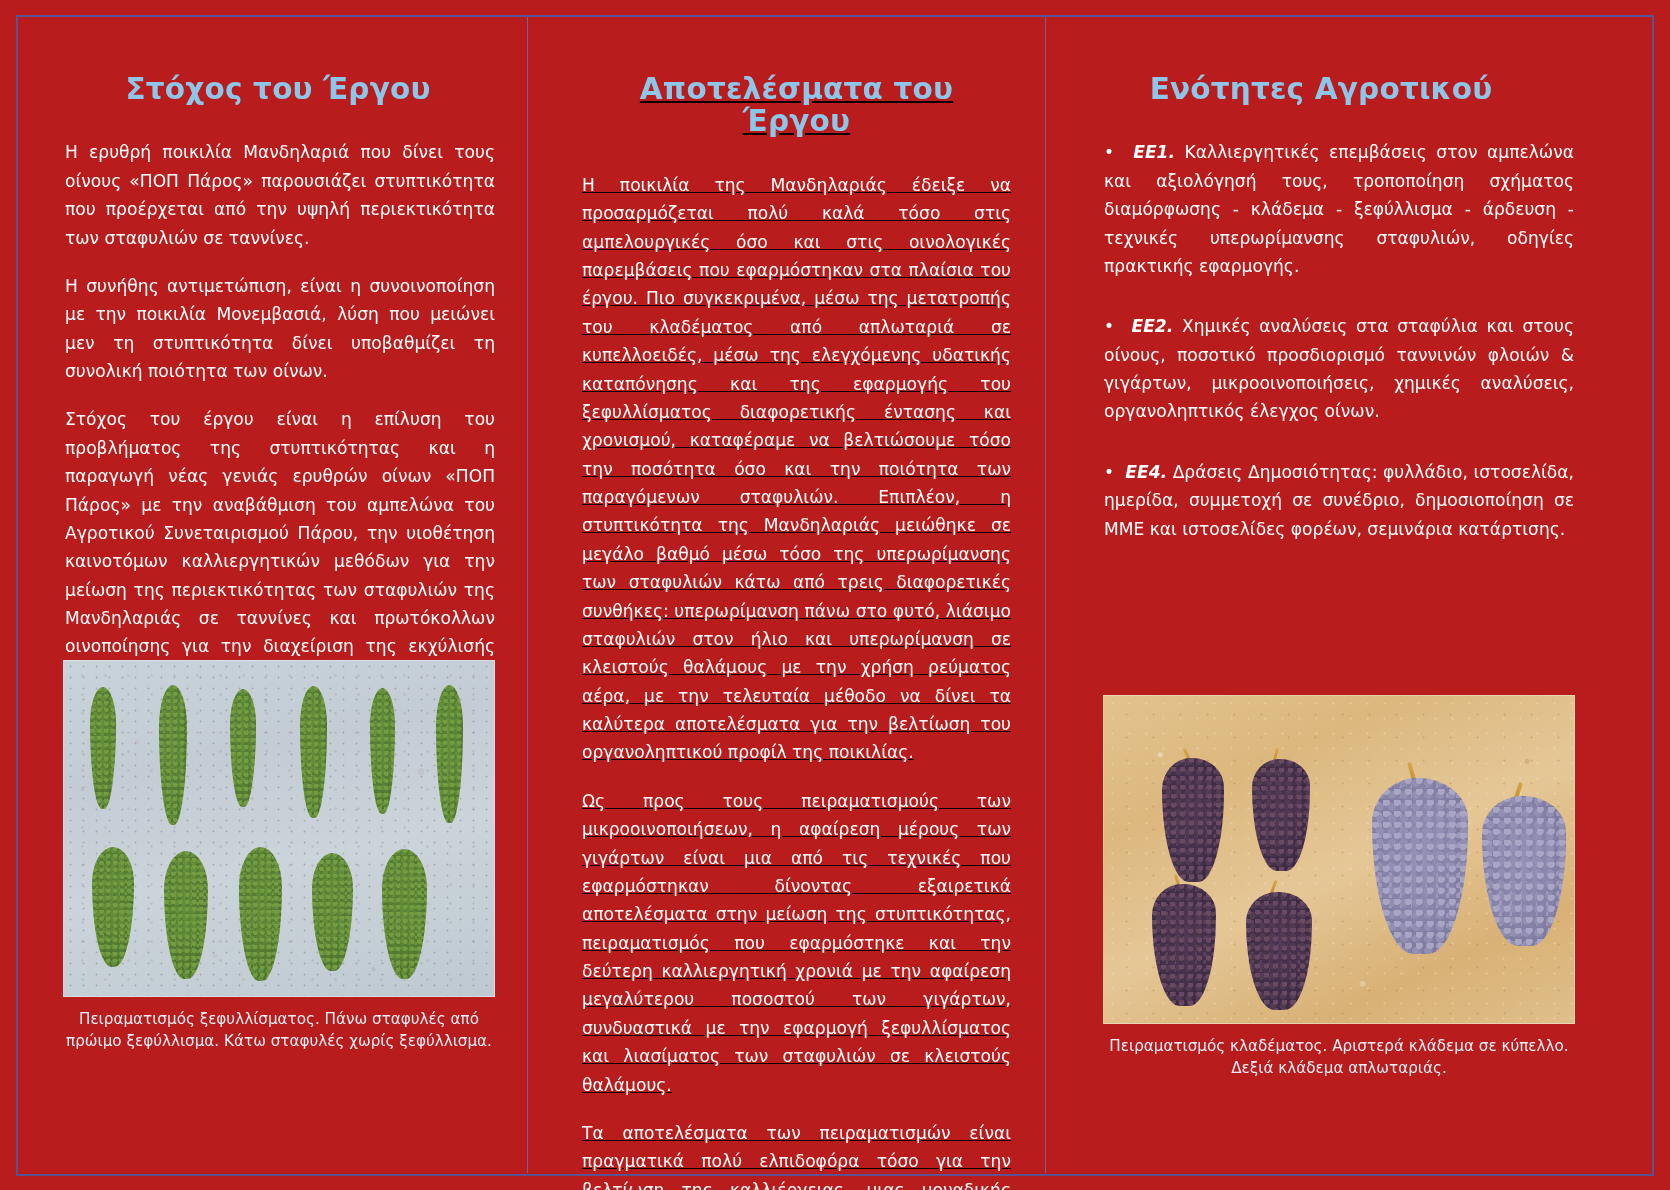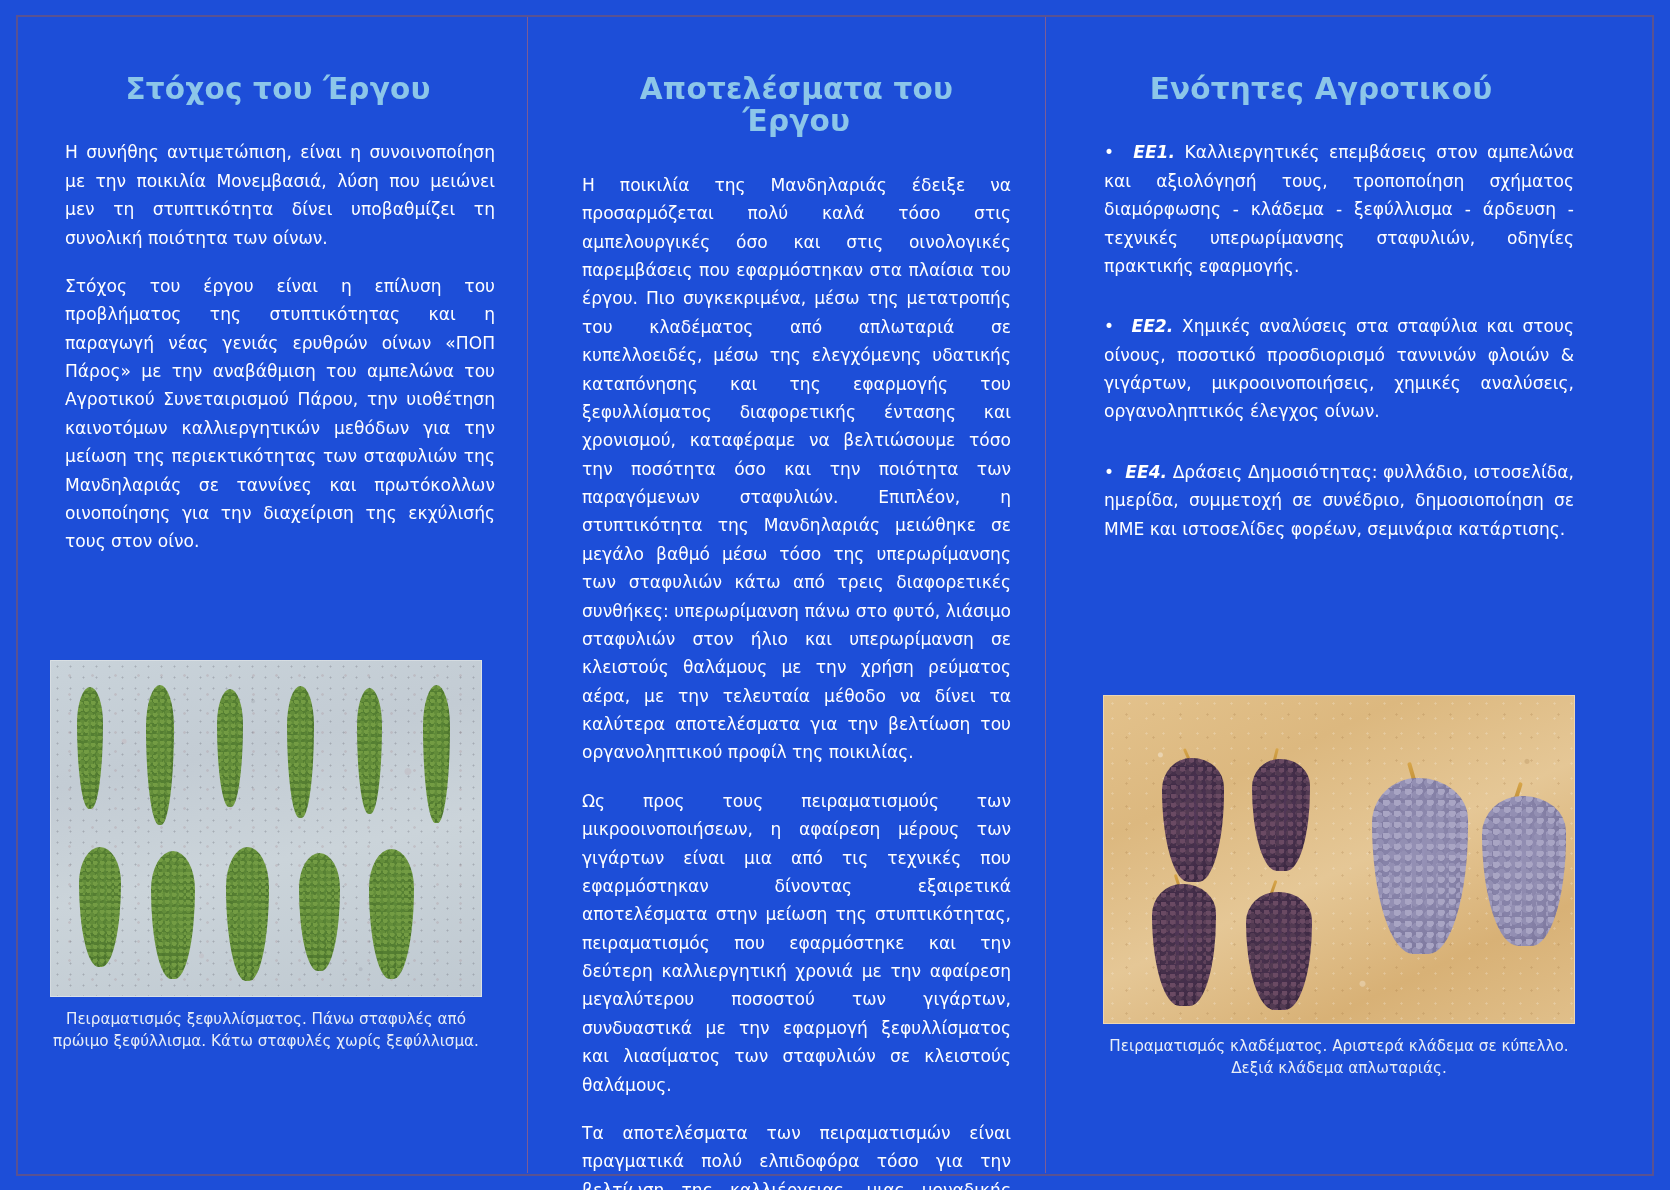--- a/index.html
+++ b/index.html
@@ -13,21 +13,21 @@
     height: 1190px;
     overflow: hidden;
     font-family: "DejaVu Sans", "Liberation Sans", sans-serif;
   }
 
   
   #page {
     position: relative;
     width: 1670px;
     height: 1190px;
-    background: #1d4ed8;
+    background: #b91c1c;
     box-sizing: border-box;
   }
   #inner-frame {
     position: absolute;
     left: 16px;
     top: 15px;
     right: 16px;
     bottom: 14px;
     border: 2px solid #5a5291;
     box-sizing: border-box;
@@ -44,21 +44,21 @@
     display: flex;
     box-sizing: border-box;
   }
   .column {
     position: relative;
     box-sizing: border-box;
     padding: 0;
     height: 100%;
   }
   .col-1 { width: 509px; }
-  .col-2 { width: 518px; border-left: 1.6px solid #7b5c96; }
+  .col-2 { width: 518px; border-left: 1.6px solid #7b5c96; text-decoration: underline; }
   .col-3 { width: 607px; border-left: 1.6px solid #7b5c96; }
 
   .col-body {
     padding-left: 40px;
     padding-right: 28px;
     padding-top: 0;
   }
   .col-1 .col-body { padding-left: 47px; padding-right: 32px; }
   .col-2 .col-body { padding-left: 54px; padding-right: 34px; }
   .col-3 .col-body { padding-left: 58px; padding-right: 78px; }
@@ -138,21 +138,21 @@
     color: #e8eef6;
     font-size: 15.2px;
     line-height: 1.45;
     text-align: center;
     padding-top: 11px;
   }
 
   
   #figure-vine {
     position: absolute;
-    left: 32px;
+    left: 45px;
     top: 643px;
     width: 432px;
   }
   #figure-vine .photo {
     width: 432px;
     height: 337px;
   }
   
   #figure-pruning {
     position: absolute;
@@ -252,20 +252,21 @@
 <div id="page">
 
   <div id="inner-frame"></div>
 
   <div id="columns">
 
     <section class="column col-1">
       <div class="col-body">
         <h2 class="heading">Στόχος του Έργου</h2>
         <div class="paras">
+          <p class="body-text">Η ερυθρή ποικιλία Μανδηλαριά που δίνει τους οίνους «ΠΟΠ Πάρος» παρουσιάζει στυπτικότητα που προέρχεται από την υψηλή περιεκτικότητα των σταφυλιών σε ταννίνες.</p>
           <p class="body-text">Η συνήθης αντιμετώπιση, είναι η συνοινοποίηση με την ποικιλία Μονεμβασιά, λύση που μειώνει μεν τη στυπτικότητα δίνει υποβαθμίζει τη συνολική ποιότητα των οίνων.</p>
           <p class="body-text">Στόχος του έργου είναι η επίλυση του προβλήματος της στυπτικότητας και η παραγωγή νέας γενιάς ερυθρών οίνων «ΠΟΠ Πάρος» με την αναβάθμιση του αμπελώνα του Αγροτικού Συνεταιρισμού Πάρου, την υιοθέτηση καινοτόμων καλλιεργητικών μεθόδων για την μείωση της περιεκτικότητας των σταφυλιών της Μανδηλαριάς σε ταννίνες και πρωτόκολλων οινοποίησης για την διαχείριση της εκχύλισής τους στον οίνο.</p>
         </div>
       </div>
 
       <figure id="figure-vine">
         <div class="photo concrete-bg">
           <div class="speckle"></div>
 
           <div class="cluster green" style="left:26px;  top:26px;  width:26px; height:122px;"></div>

